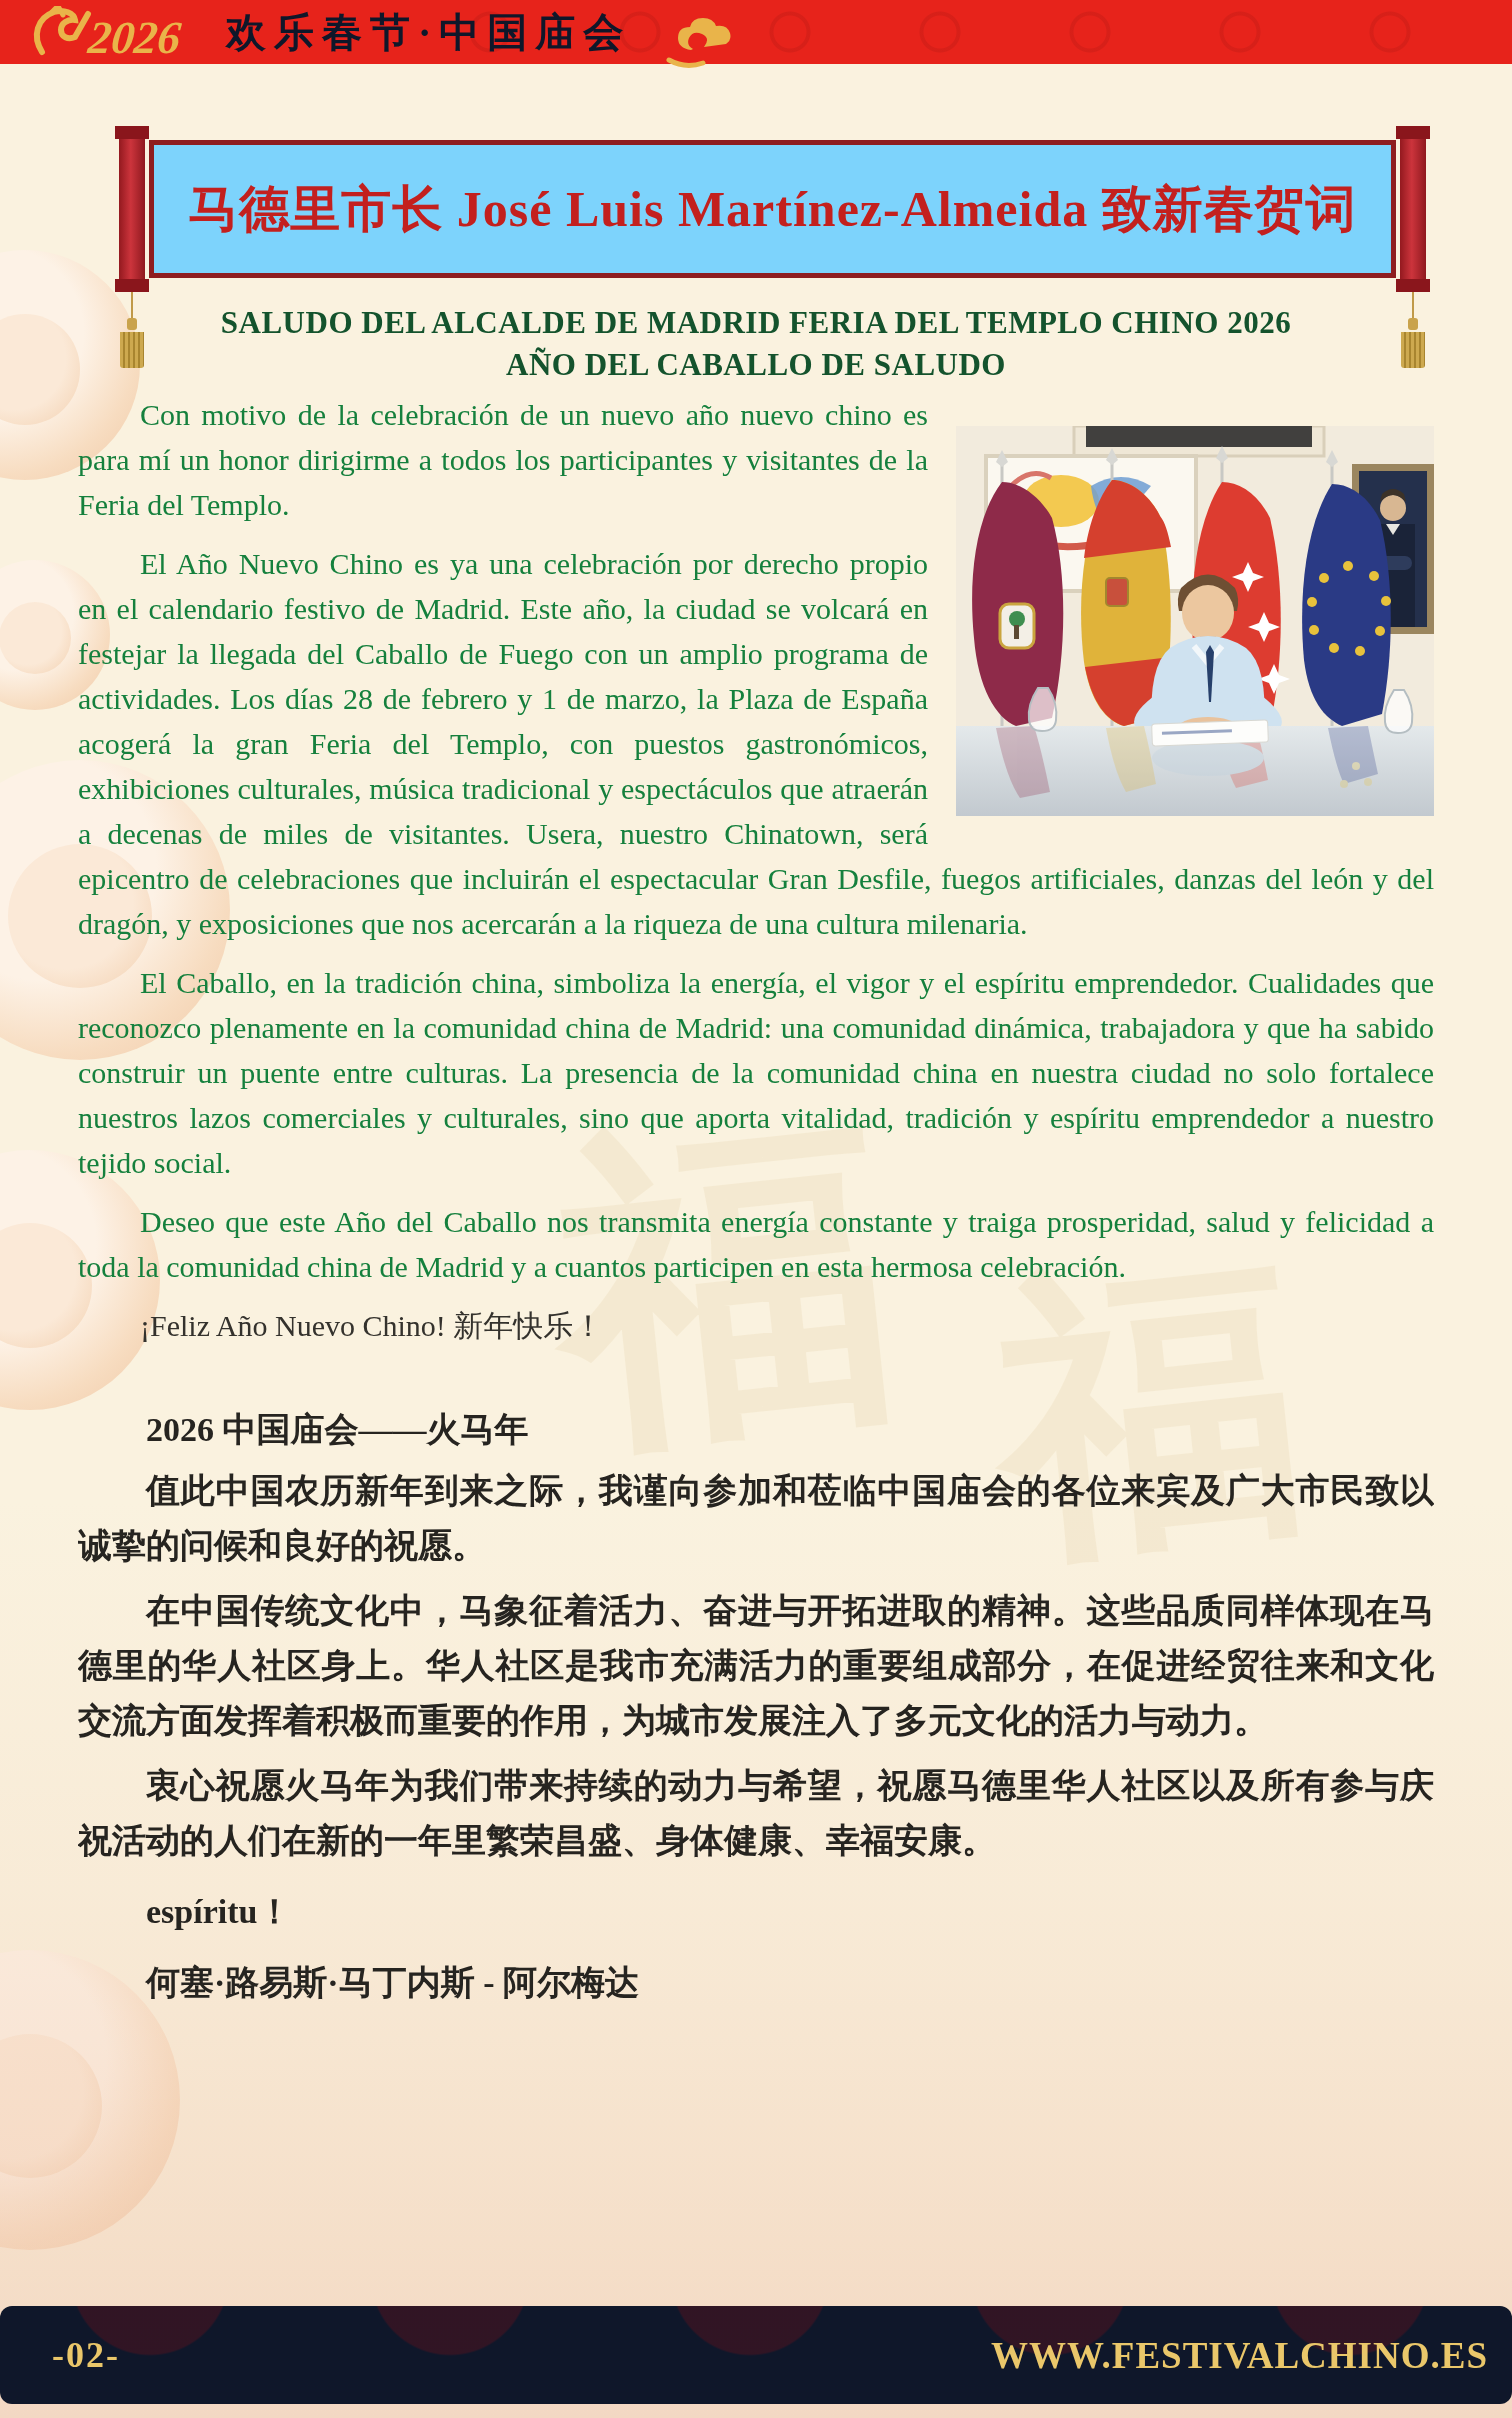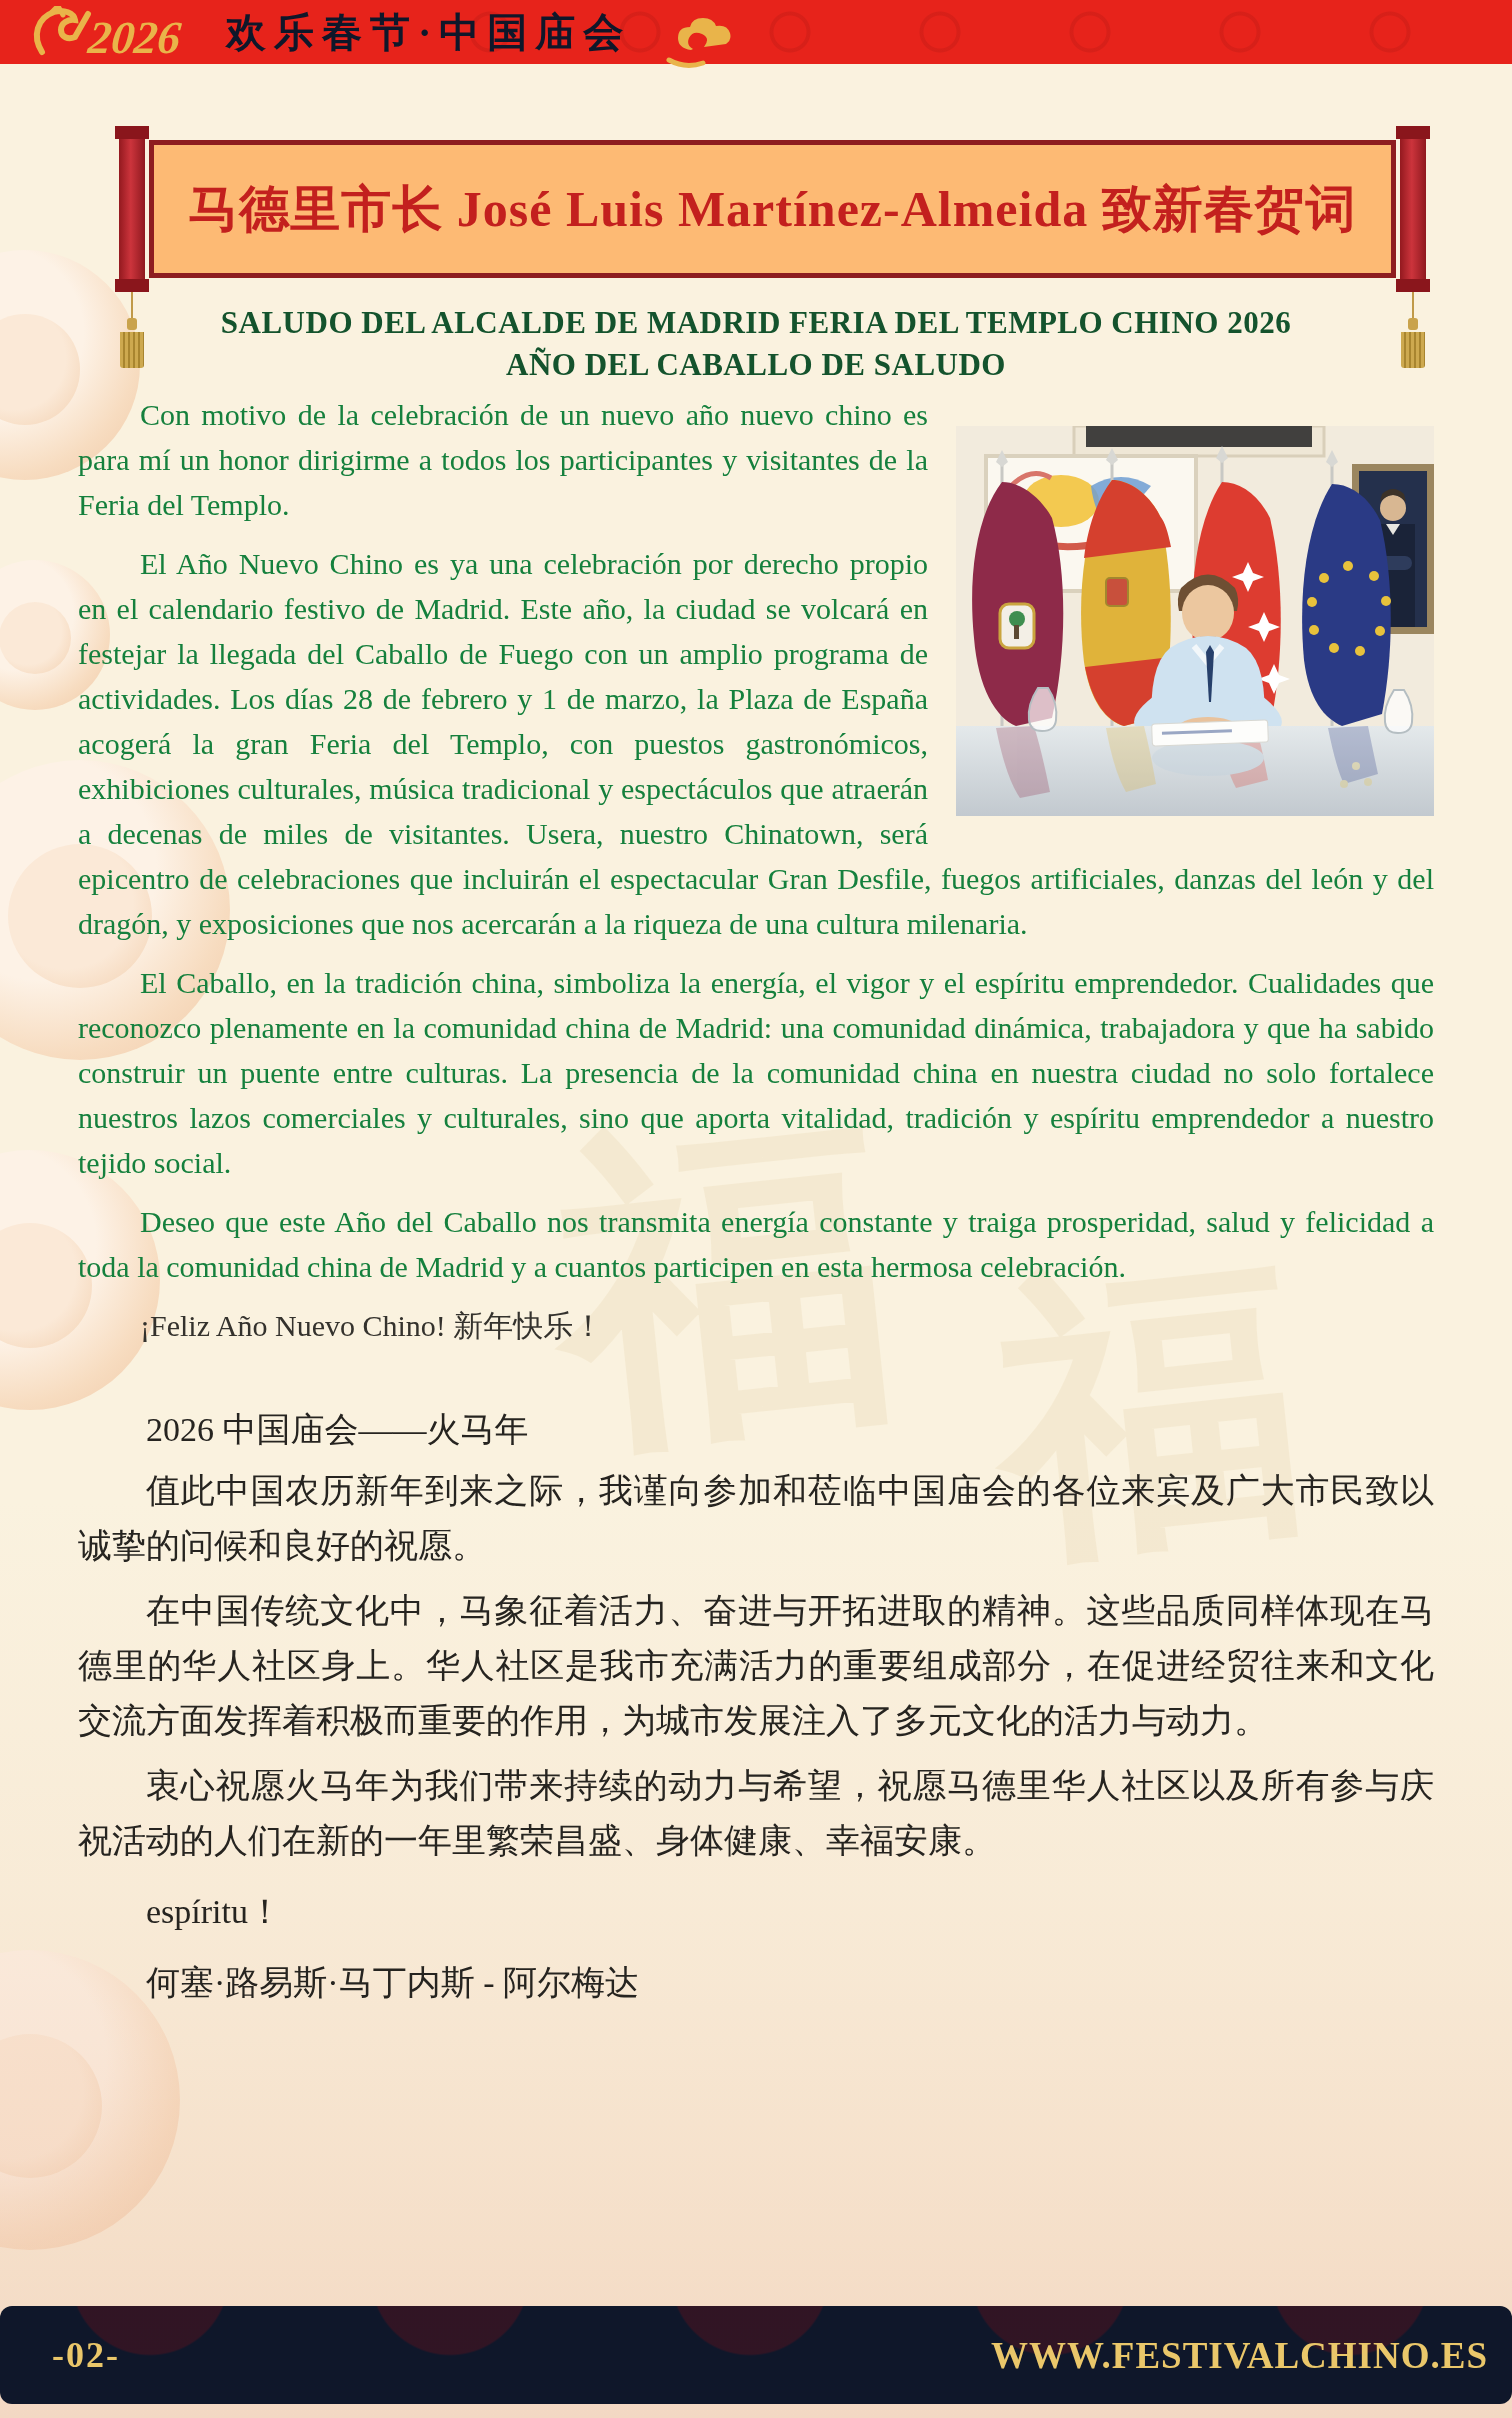--- a/index.html
+++ b/index.html
@@ -52,38 +52,38 @@
     background:linear-gradient(90deg,#93191f,#cc343c 45%,#8f191f); }
   .tassel { position:absolute; top:166px; width:34px; }
   .tassel.left { left:0; } .tassel.right { right:0; }
   .tassel .cord { width:2px; height:26px; background:#c09a49; margin:0 auto; }
   .tassel .bead { width:10px; height:12px; background:#c9a34c; border-radius:3px; margin:0 auto; }
   .tassel .fringe { width:24px; height:36px; margin:2px auto 0;
     background:repeating-linear-gradient(90deg,#cda94f 0 3px,#a8852f 3px 5px);
     border-radius:0 0 3px 3px; }
   .paper {
     position:absolute; left:34px; right:34px; top:14px; bottom:14px;
-    background:#fdba74; border:5px solid #8e1d20;
+    background:#7dd3fc; border:5px solid #8e1d20;
     display:flex; align-items:center; justify-content:center;
   }
   .page-title { font-size:50px; color:#c3201e; font-weight:bold; letter-spacing:1px; white-space:nowrap; }
   
   .subtitle {
     position:absolute; top:302px; left:60px; right:60px; text-align:center; z-index:3;
     color:#14532d; font-weight:bold; font-size:31px; line-height:42px; letter-spacing:0.5px;
   }
   .subtitle div { white-space:nowrap; }
   
   .content { position:absolute; top:392px; left:78px; width:1356px; height:1926px; overflow:hidden; z-index:3; }
   p.es { font-size:30px; line-height:45px; color:#15803d; text-align:justify; text-indent:62px; margin:0 0 14px 0; }
   p.greeting { font-size:30px; line-height:45px; color:#34322d; text-indent:62px; margin:10px 0 0 0; }
   .photo-wrap { float:right; width:478px; height:390px; margin:34px 0 22px 28px; }
   .cn-section { margin-top:54px; }
   p.cn {
-    font-size:34px; line-height:55px; font-weight:normal; color:#262420;
+    font-size:34px; line-height:55px; font-weight:bold; color:#262420;
     text-align:justify; text-indent:68px; margin:0 0 10px 0;
   }
   p.cn.heading { margin-bottom:6px; }
   p.cn.sig { text-align:left; margin-top:16px; margin-bottom:0; }
   
   .footer { position:absolute; left:0; right:0; bottom:14px; height:98px; background:#0f172a; z-index:3;border-radius:12px; }
   .footer::before {
     content:""; position:absolute; inset:0; opacity:0.5;
     background-image:radial-gradient(circle 120px at 150px -30px, rgba(140,14,22,0.55) 78px, rgba(140,14,22,0) 80px);
     background-size:300px 98px; background-repeat:repeat-x;

